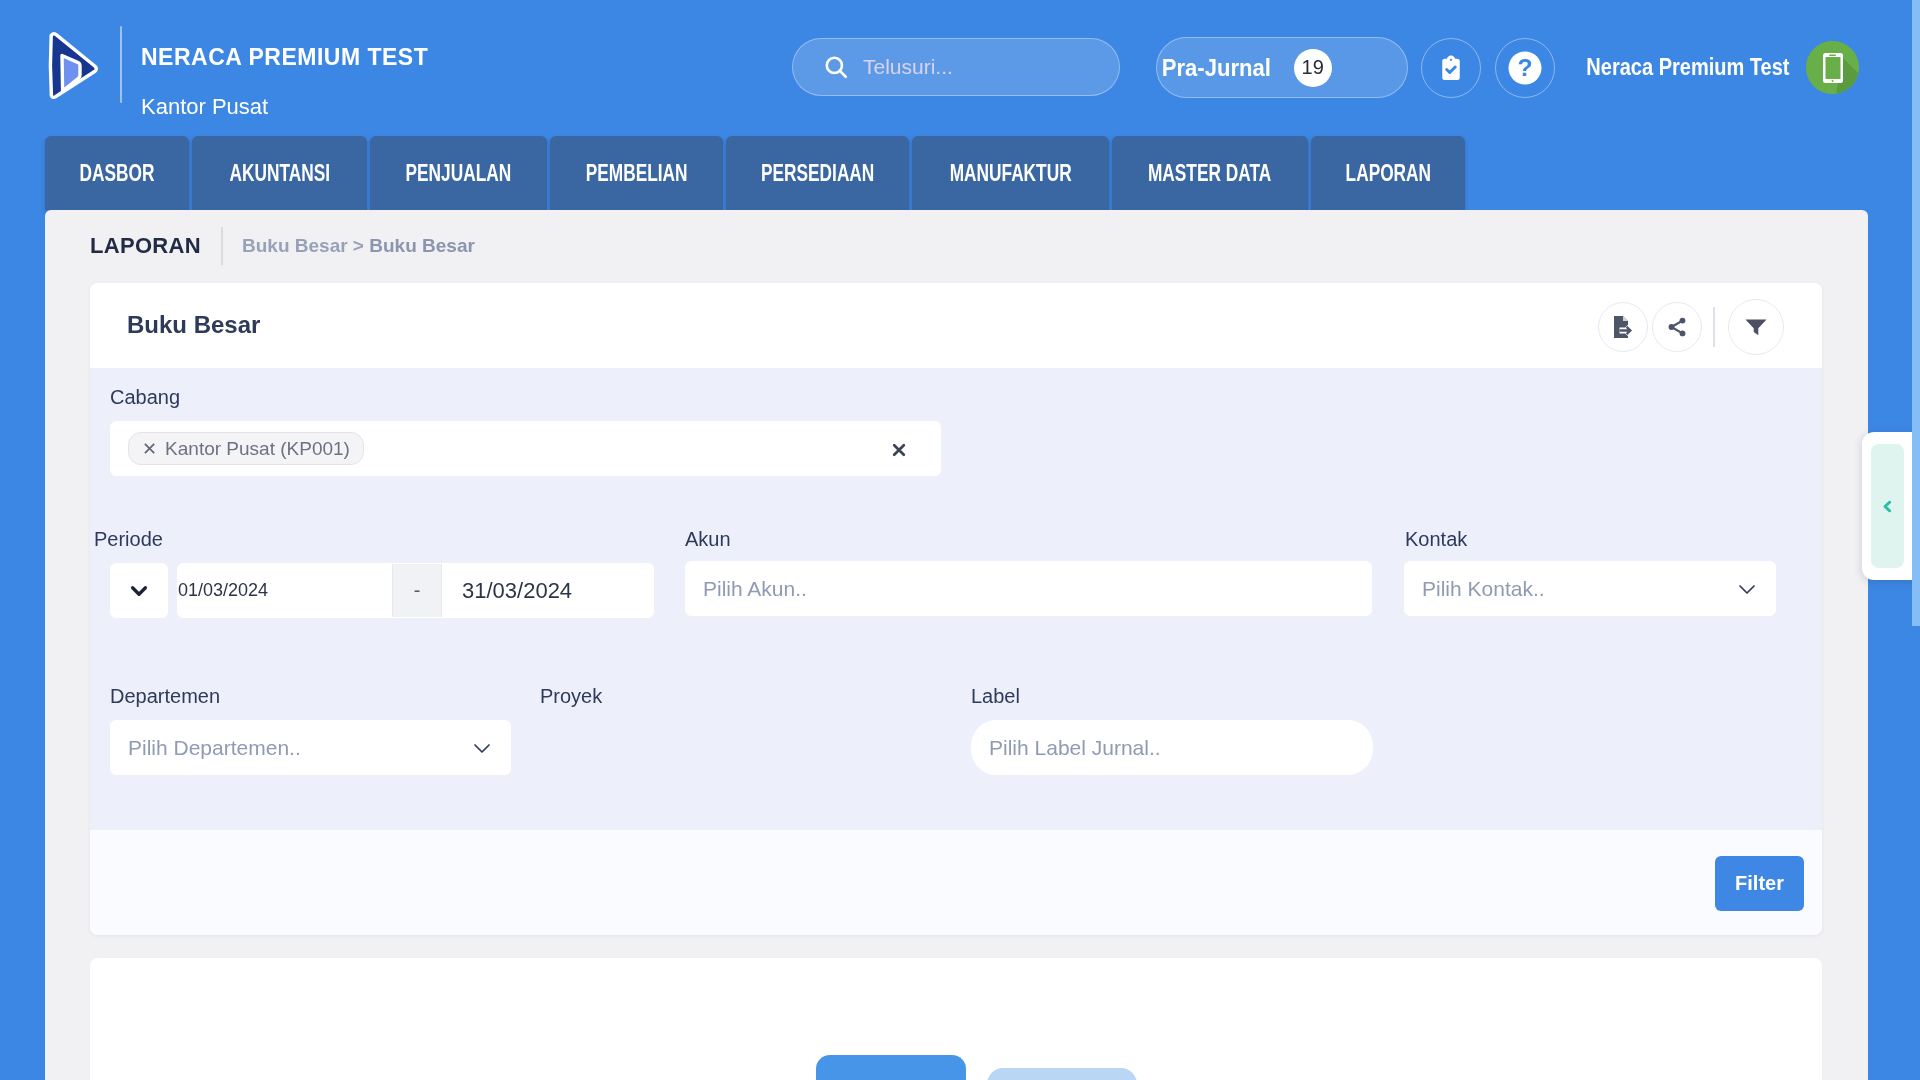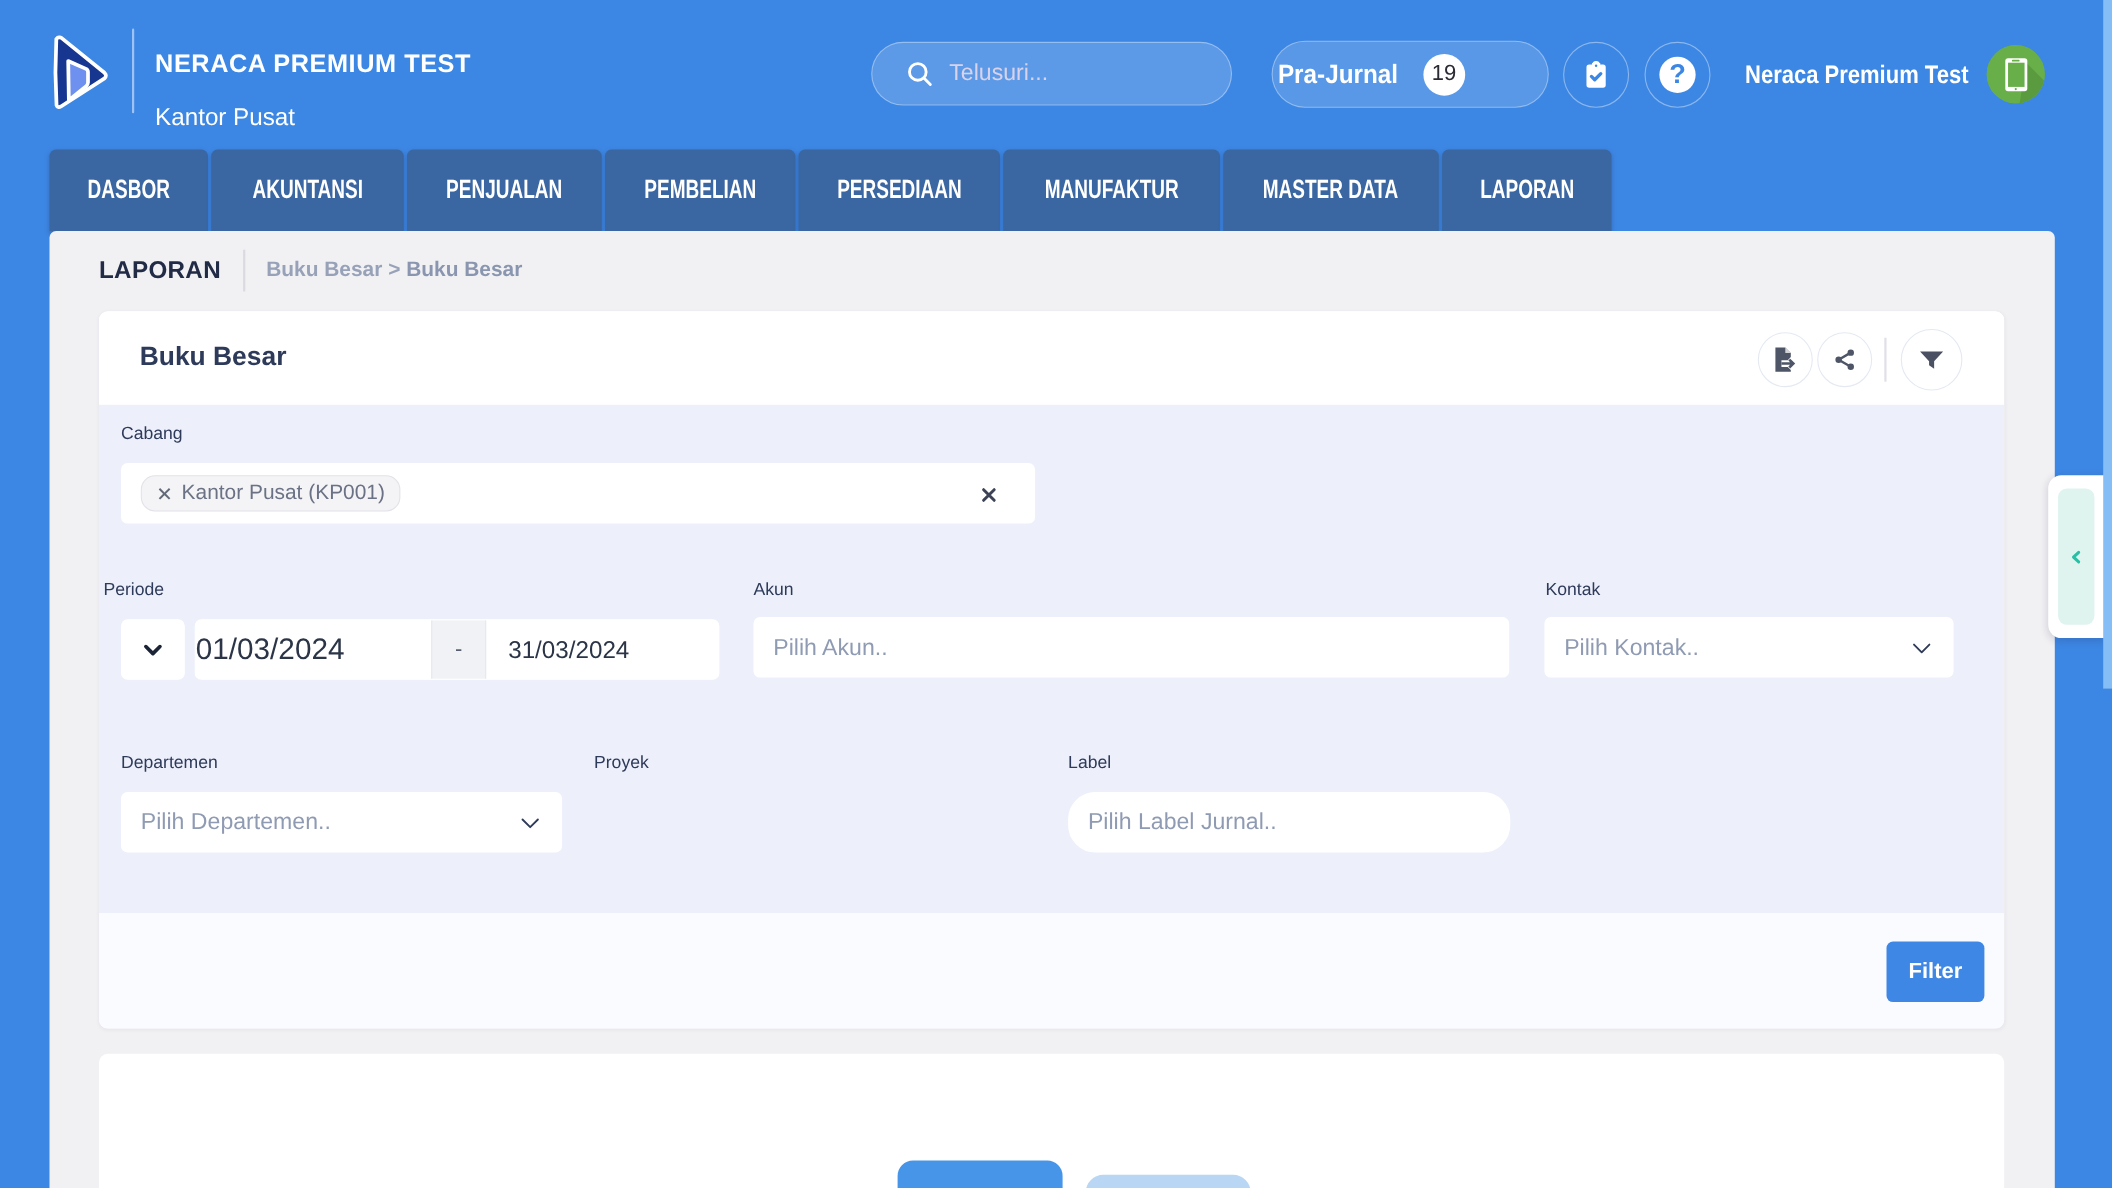--- a/index.html
+++ b/index.html
@@ -45,21 +45,21 @@
 
   .card1 { left:90px; top:283px; width:1732px; height:652px; background:#fff; border-radius:8px;
     box-shadow:0 1px 4px rgba(40,40,90,0.06); overflow:hidden; }
   .card-h { position:absolute; left:0; top:0; width:100%; height:85px; background:#fff; }
   .card-title { position:absolute; left:37px; top:28px; font-size:24px; font-weight:700; color:#2e3a59; }
   .icbtn { position:absolute; border-radius:50%; background:#fff; border:1px solid #e4e9f2;
     display:flex; align-items:center; justify-content:center; }
   .ic-div { position:absolute; left:1623px; top:24px; width:2px; height:40px; background:#e0e0e8; }
 
   .fpanel { position:absolute; left:0; top:85px; width:100%; height:462px; background:#edf0fb; }
-  .flabel { position:absolute; font-size:16px; color:#2e3a59; }
+  .flabel { position:absolute; font-size:20px; color:#2e3a59; }
   .finput { position:absolute; height:55px; background:#fff; border-radius:6px; border:1px solid #fff;
     display:flex; align-items:center; }
   .ph2 { color:#8f9bb3; font-size:21px; margin-left:17px; }
   .chip { margin-left:17px; background:#f4f4f7; border:1px solid #e2e2e8; border-radius:13px; height:33px;
     display:flex; align-items:center; padding:0 13px; color:#6b7285; font-size:19px; }
   .chip .x { margin-right:8px; font-size:18px; color:#626a79; }
   .clearx { position:absolute; right:34px; top:21px; }
   .ffooter { position:absolute; left:0; top:547px; width:100%; height:105px; background:#fafbfe; }
   .fbtn { position:absolute; left:1625px; top:26px; width:89px; height:55px; background:#3f87e5; border-radius:6px;
     color:#fff; font-size:20px; font-weight:700; display:flex; align-items:center; justify-content:center; }
@@ -191,21 +191,21 @@
           </svg></div>
       </div>
 
       <div class="flabel" style="left:4px; top:160px;">Periode</div>
       <div class="finput" style="left:20px; top:195px; width:58px; justify-content:center;">
         <svg width="22" height="22" viewBox="0 0 24 24" fill="none" stroke="#1b2337" stroke-width="3.6" stroke-linecap="round" stroke-linejoin="round">
           <path d="M5 8.5 l7 7 7 -7"></path>
         </svg>
       </div>
       <div class="finput" style="left:87px; top:195px; width:477px; padding:0;">
-        <div style="width:214px; font-size:27px; color:#2b3547;">01/03/2024</div>
+        <div style="width:214px; font-size:18px; color:#2b3547;">01/03/2024</div>
         <div style="width:50px; height:100%; background:#f1f2f5; border-left:1px solid #e7e8ee; border-right:1px solid #e7e8ee; display:flex; align-items:center; justify-content:center; color:#555d6e; font-size:20px;">-</div>
         <div style="flex:1; padding-left:20px; font-size:22px; color:#2b3547;">31/03/2024</div>
       </div>
 
       <div class="flabel" style="left:595px; top:160px;">Akun</div>
       <div class="finput" style="left:595px; top:193px; width:687px;">
         <div class="ph2">Pilih Akun..</div>
       </div>
 
       <div class="flabel" style="left:1315px; top:160px;">Kontak</div>

